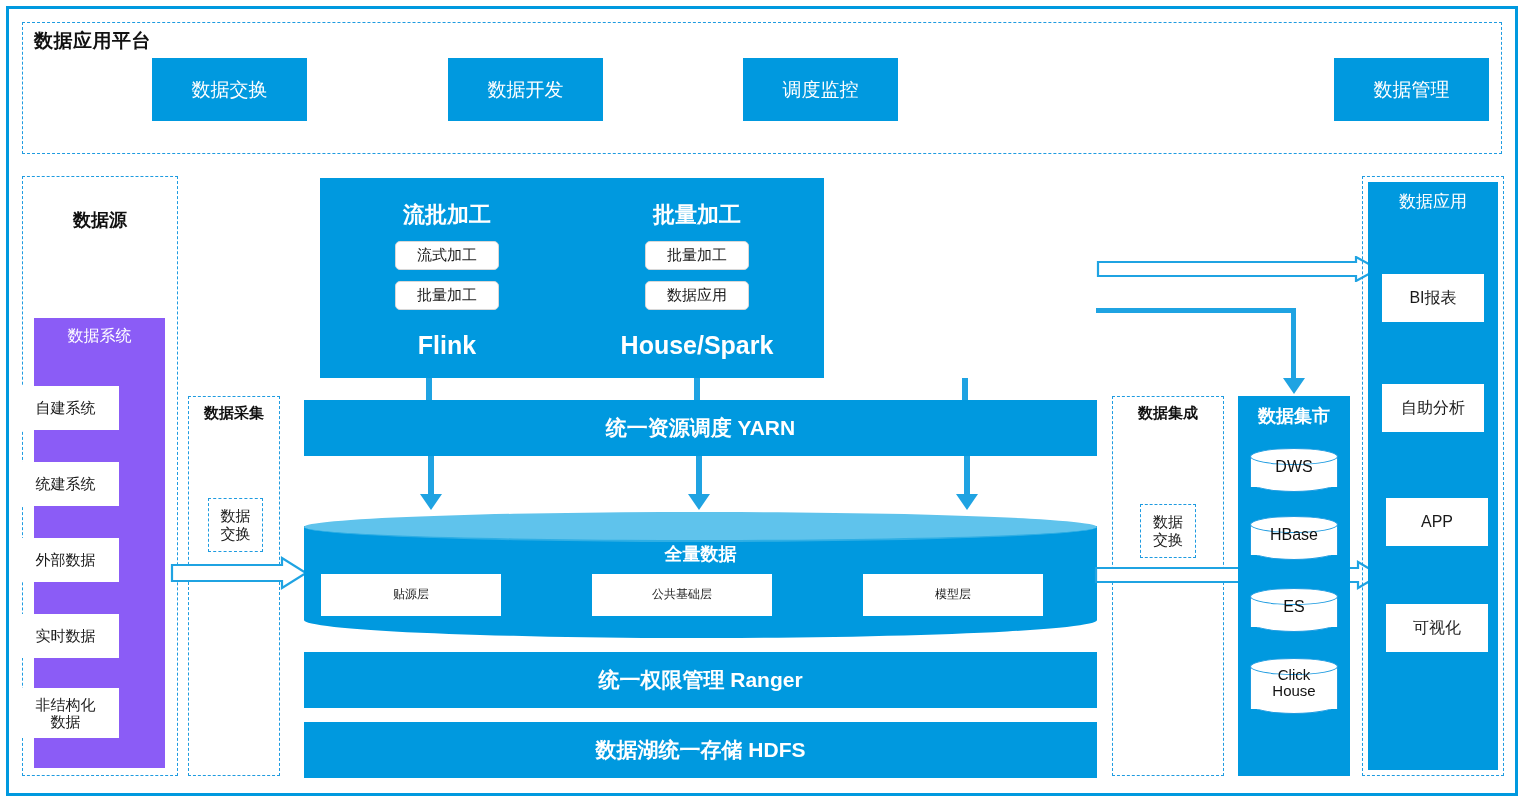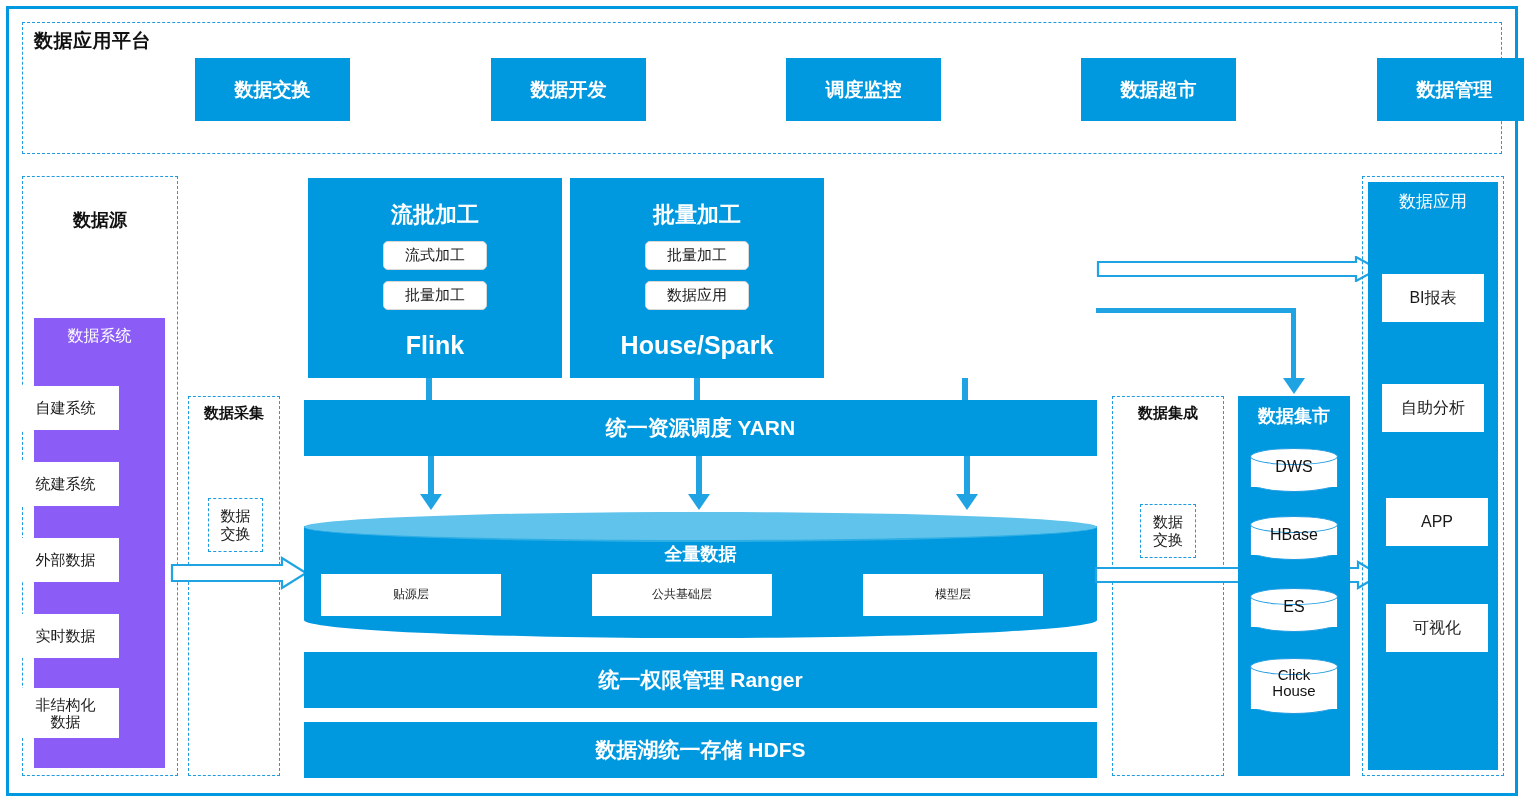--- a/index.html
+++ b/index.html
@@ -10,23 +10,22 @@
     overflow: hidden;
   }
   #root { position: relative; width: 1524px; height: 802px; }
 
   
   .abs { position: absolute; }
   .blue-box {
     background: #0099DF;
     color: #ffffff;
     display: flex; align-items: center; justify-content: center;
-    font-weight: bold;
+    font-weight: normal;
     text-align: center;
-    margin-left: 43px;
   }
   .white-box {
     background: #ffffff;
     color: #1a1a1a;
     display: flex; align-items: center; justify-content: center;
     text-align: center;
     line-height: 1.15;
   }
   .dashed-region {
     border: 1.5px dashed #1E9BE0;
@@ -221,21 +220,20 @@
 <div id="root">
 
   <div class="abs" id="outer-frame"></div>
 
   <div class="abs dashed-region" id="platform-band"></div>
   <div class="abs" id="platform-title">数据应用平台</div>
 
   <div class="abs blue-box platform-card" style="left:152px;">数据交换</div>
   <div class="abs blue-box platform-card" style="left:448px;">数据开发</div>
   <div class="abs blue-box platform-card" style="left:743px;">调度监控</div>
-  <div class="abs blue-box platform-card" style="left:1038px;">数据超市</div>
   <div class="abs blue-box platform-card" style="left:1334px;">数据管理</div>
 
   <div class="abs dashed-region" id="ds-region"></div>
   <div class="abs region-title" id="ds-title">数据源</div>
 
   <div class="abs" id="ds-sys">
     <div id="ds-sys-title">数据系统</div>
   </div>
   <div class="abs white-box ds-item" style="top:386px;">自建系统</div>
   <div class="abs white-box ds-item" style="top:462px;">统建系统</div>
@@ -246,21 +244,21 @@
 
   <div class="abs dashed-region" id="dc-region"></div>
   <div class="abs region-title" id="dc-title">数据采集</div>
   <div class="abs" id="dc-exchange" style="white-space:pre-line;">数据
 交换</div>
 
   <svg class="hollow-arrow" style="left:170px; top:556px;" width="140" height="34">
     <path d="M2,9 L112,9 L112,2 L136,17 L112,32 L112,25 L2,25 Z" fill="#ffffff" stroke="#1FA3E2" stroke-width="2.2"></path>
   </svg>
 
-  <div class="abs engine" style="left:308px;">
+  <div class="abs engine" style="left:320px;">
     <div class="eng-title">流批加工</div>
     <div class="pill">流式加工</div>
     <div class="pill">批量加工</div>
     <div class="eng-foot">Flink</div>
   </div>
 
   <div class="abs engine" style="left:570px;">
     <div class="eng-title">批量加工</div>
     <div class="pill">批量加工</div>
     <div class="pill">数据应用</div>

